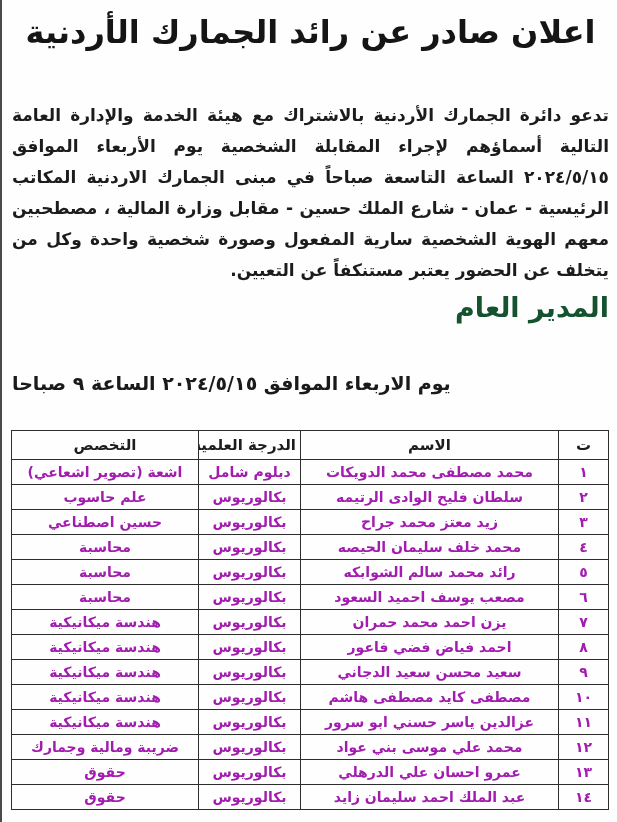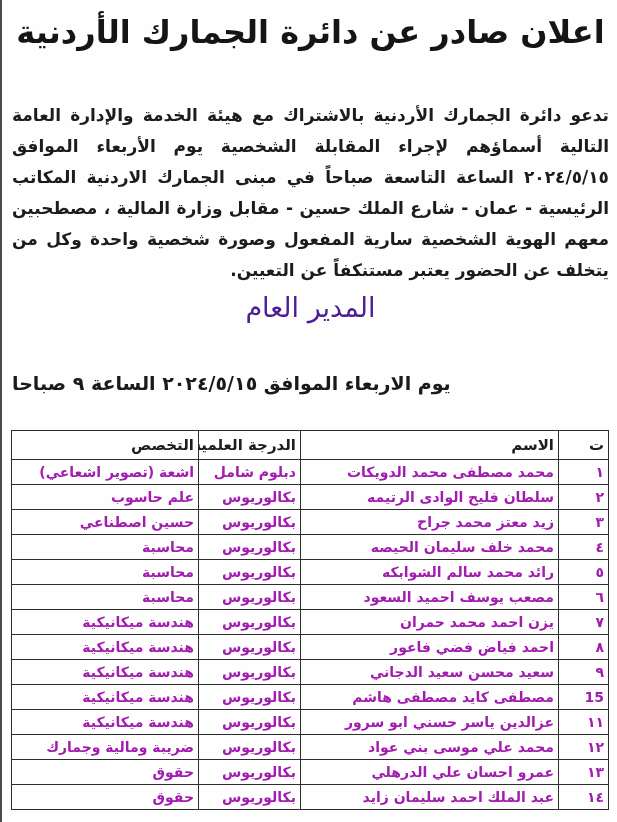--- a/index.html
+++ b/index.html
@@ -32,60 +32,60 @@
     font-size: 17px;
     font-weight: bold;
     line-height: 31px;
     text-align: justify;
     color: #1c1c1c;
   }
   .signature {
     margin-top: 34px;
     height: 40px;
     font-size: 27px;
-    font-weight: normal;
-    text-align: center;
-    color: #4c1d95;
+    font-weight: bold;
+    text-align: right;
+    color: #14532d;
   }
   .date-line {
     margin-top: 40px;
     height: 28px;
     font-size: 19px;
     font-weight: bold;
     text-align: left;
     color: #1a1a1a;
   }
   table.candidates {
     margin-top: 30px;
     width: 100%;
     border-collapse: collapse;
     table-layout: fixed;
   }
   table.candidates th, table.candidates td {
     border: 1.6px solid #2d2d2d;
-    text-align: right;
+    text-align: center;
     vertical-align: middle;
     font-weight: bold;
     padding: 1px 4px;
     overflow: hidden;
     white-space: nowrap;
   }
   table.candidates th { height: 29px; font-size: 15px; }
   table.candidates td { height: 25px; font-size: 14px; color: #a21caf; }
   col.c-idx  { width: 50px; }
   col.c-name { width: 258px; }
   col.c-deg  { width: 102px; }
   col.c-spec { width: 187px; }
 </style>
 </head>
 <body>
 
 <div class="page">
 
-  <div class="title">اعلان صادر عن دائرة الجمارك الأردنية</div>
+  <div class="title">اعلان صادر عن رائد الجمارك الأردنية</div>
 
   <p class="body-text">تدعو دائرة الجمارك الأردنية بالاشتراك مع هيئة الخدمة والإدارة العامة التالية أسماؤهم لإجراء المقابلة الشخصية يوم الأربعاء الموافق ٢٠٢٤/٥/١٥ الساعة التاسعة صباحاً في مبنى الجمارك الاردنية المكاتب الرئيسية - عمان - شارع الملك حسين - مقابل وزارة المالية ، مصطحبين معهم الهوية الشخصية سارية المفعول وصورة شخصية واحدة وكل من يتخلف عن الحضور يعتبر مستنكفاً عن التعيين.</p>
 
   <div class="signature">المدير العام</div>
 
   <div class="date-line">يوم الاربعاء الموافق ٢٠٢٤/٥/١٥ الساعة ٩ صباحا</div>
 
   <table class="candidates">
     <colgroup>
       <col class="c-idx">
@@ -150,21 +150,21 @@
         <td>بكالوريوس</td>
         <td>هندسة ميكانيكية</td>
       </tr>
       <tr>
         <td>٩</td>
         <td>سعيد محسن سعيد الدجاني</td>
         <td>بكالوريوس</td>
         <td>هندسة ميكانيكية</td>
       </tr>
       <tr>
-        <td>15</td>
+        <td>١٠</td>
         <td>مصطفى كايد مصطفى هاشم</td>
         <td>بكالوريوس</td>
         <td>هندسة ميكانيكية</td>
       </tr>
       <tr>
         <td>١١</td>
         <td>عزالدين ياسر حسني ابو سرور</td>
         <td>بكالوريوس</td>
         <td>هندسة ميكانيكية</td>
       </tr>

